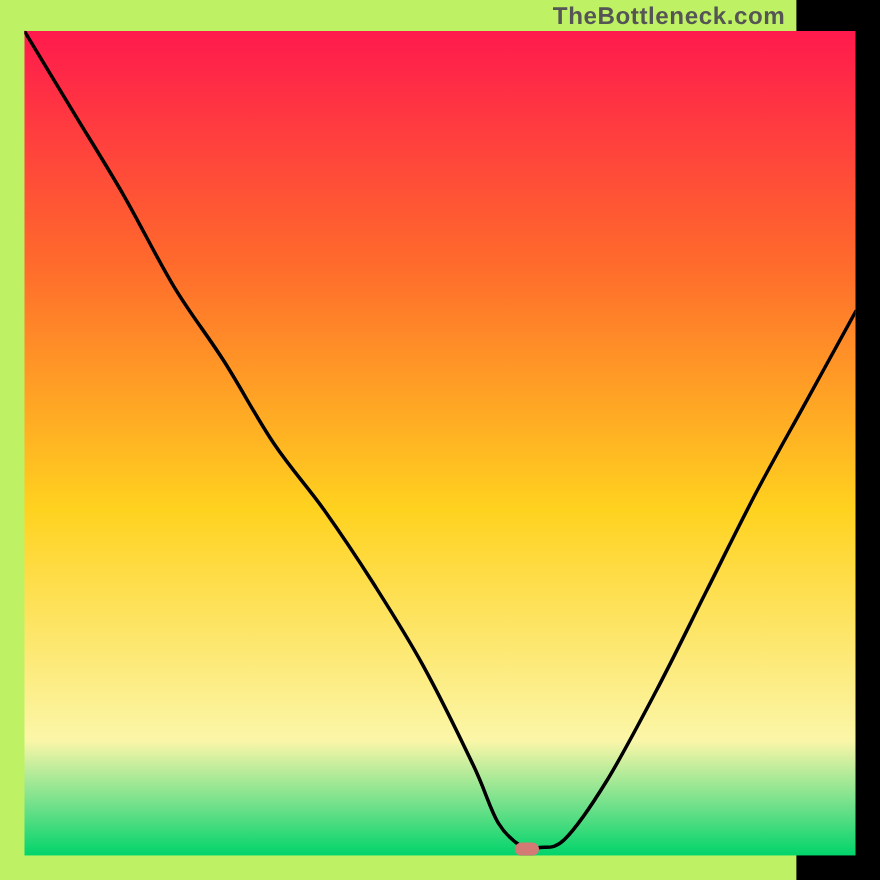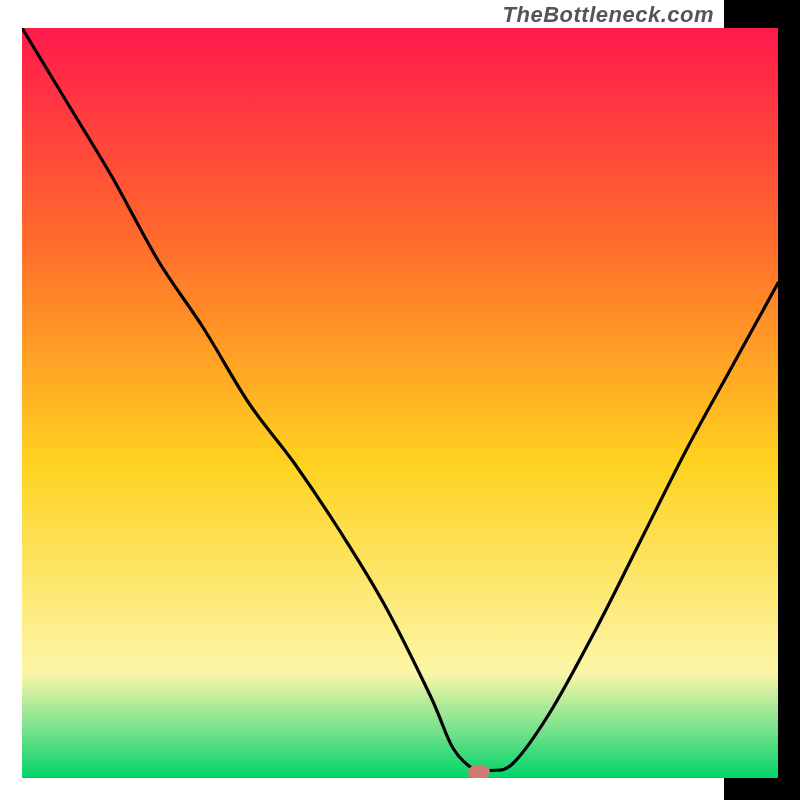--- a/index.html
+++ b/index.html
@@ -8,22 +8,21 @@
     width: 800px;
     height: 800px;
     background: #000;
     font-family: Arial, Helvetica, sans-serif;
     overflow: hidden;
   }
   .frame {
     position: relative;
     width: 724px;
     height: 800px;
-    background: #ffffff;
-    font-style: italic;
+    background: #bef264;
   }
   .watermark {
     position: absolute;
     top: 2px;
     right: 10px;
     color: #555;
     font-size: 22px;
     font-weight: 600;
     letter-spacing: 0.5px;
     z-index: 50;

